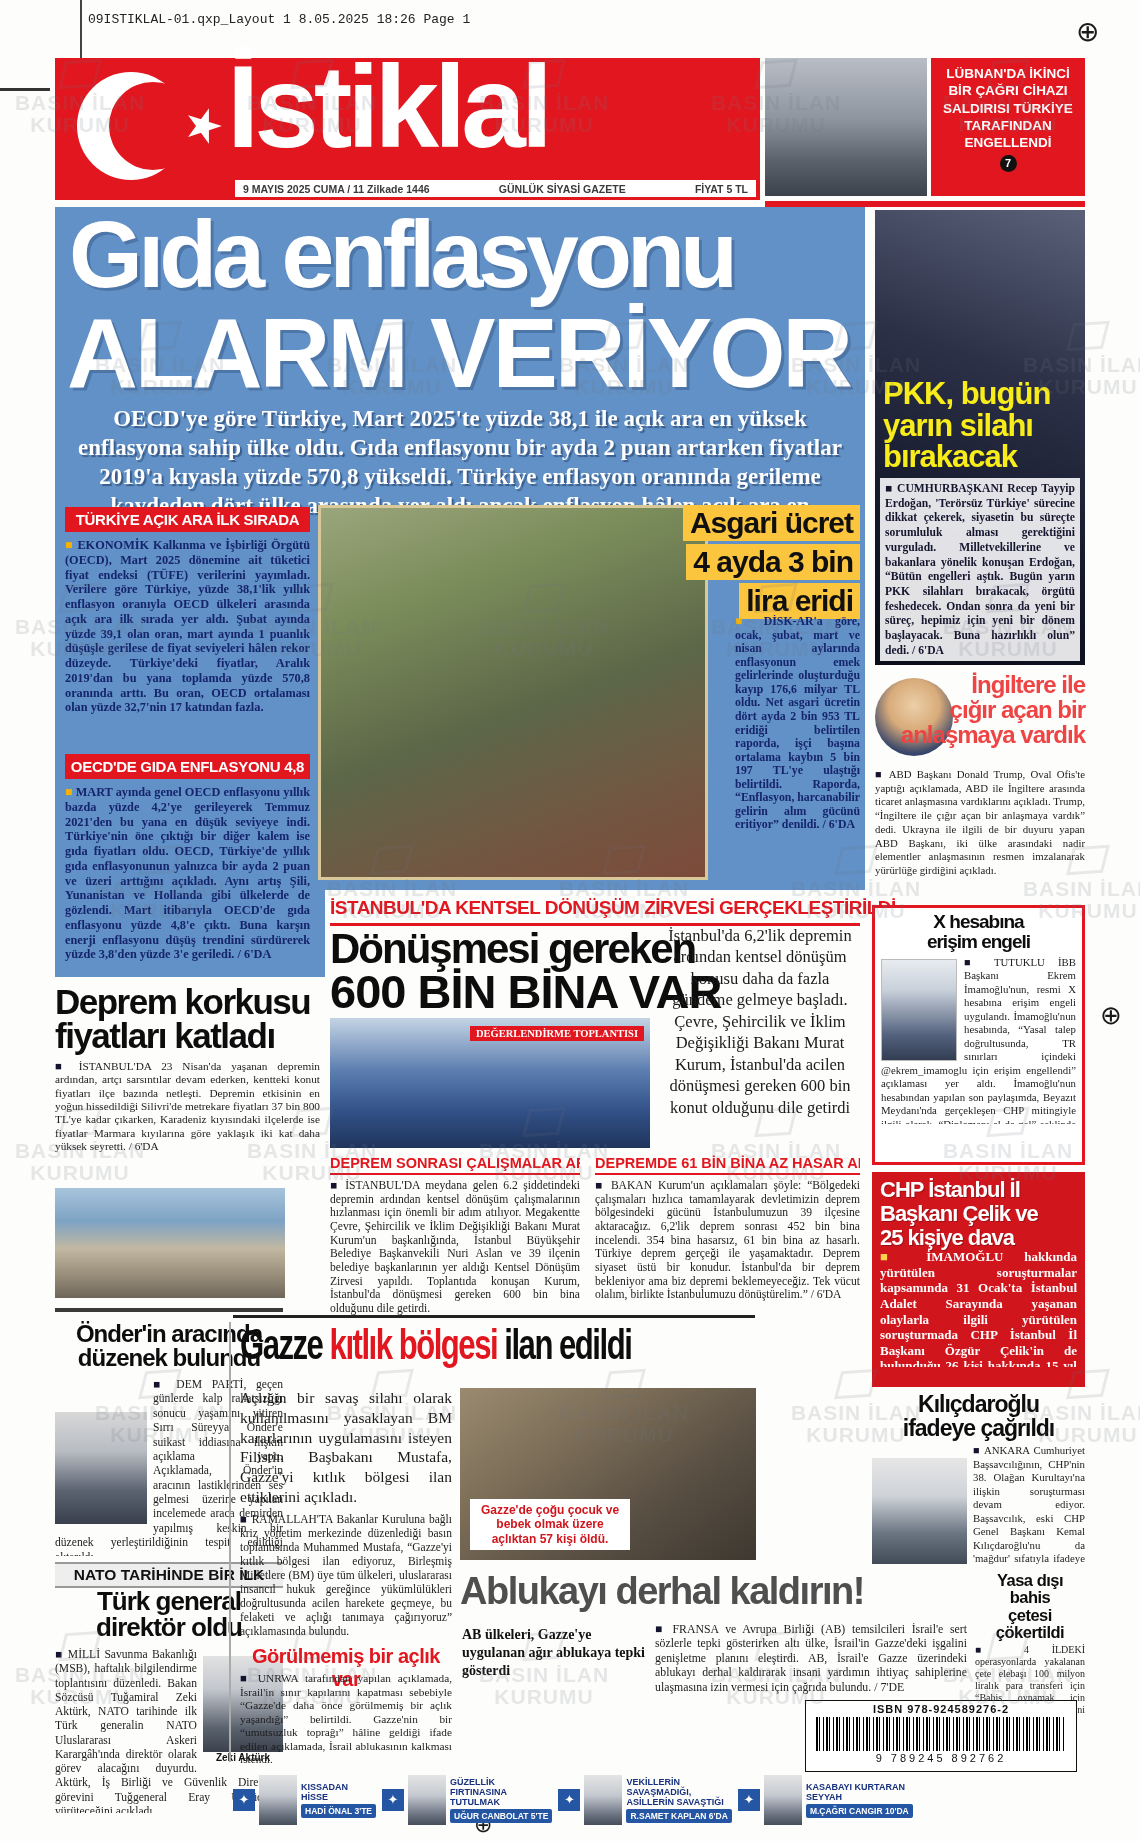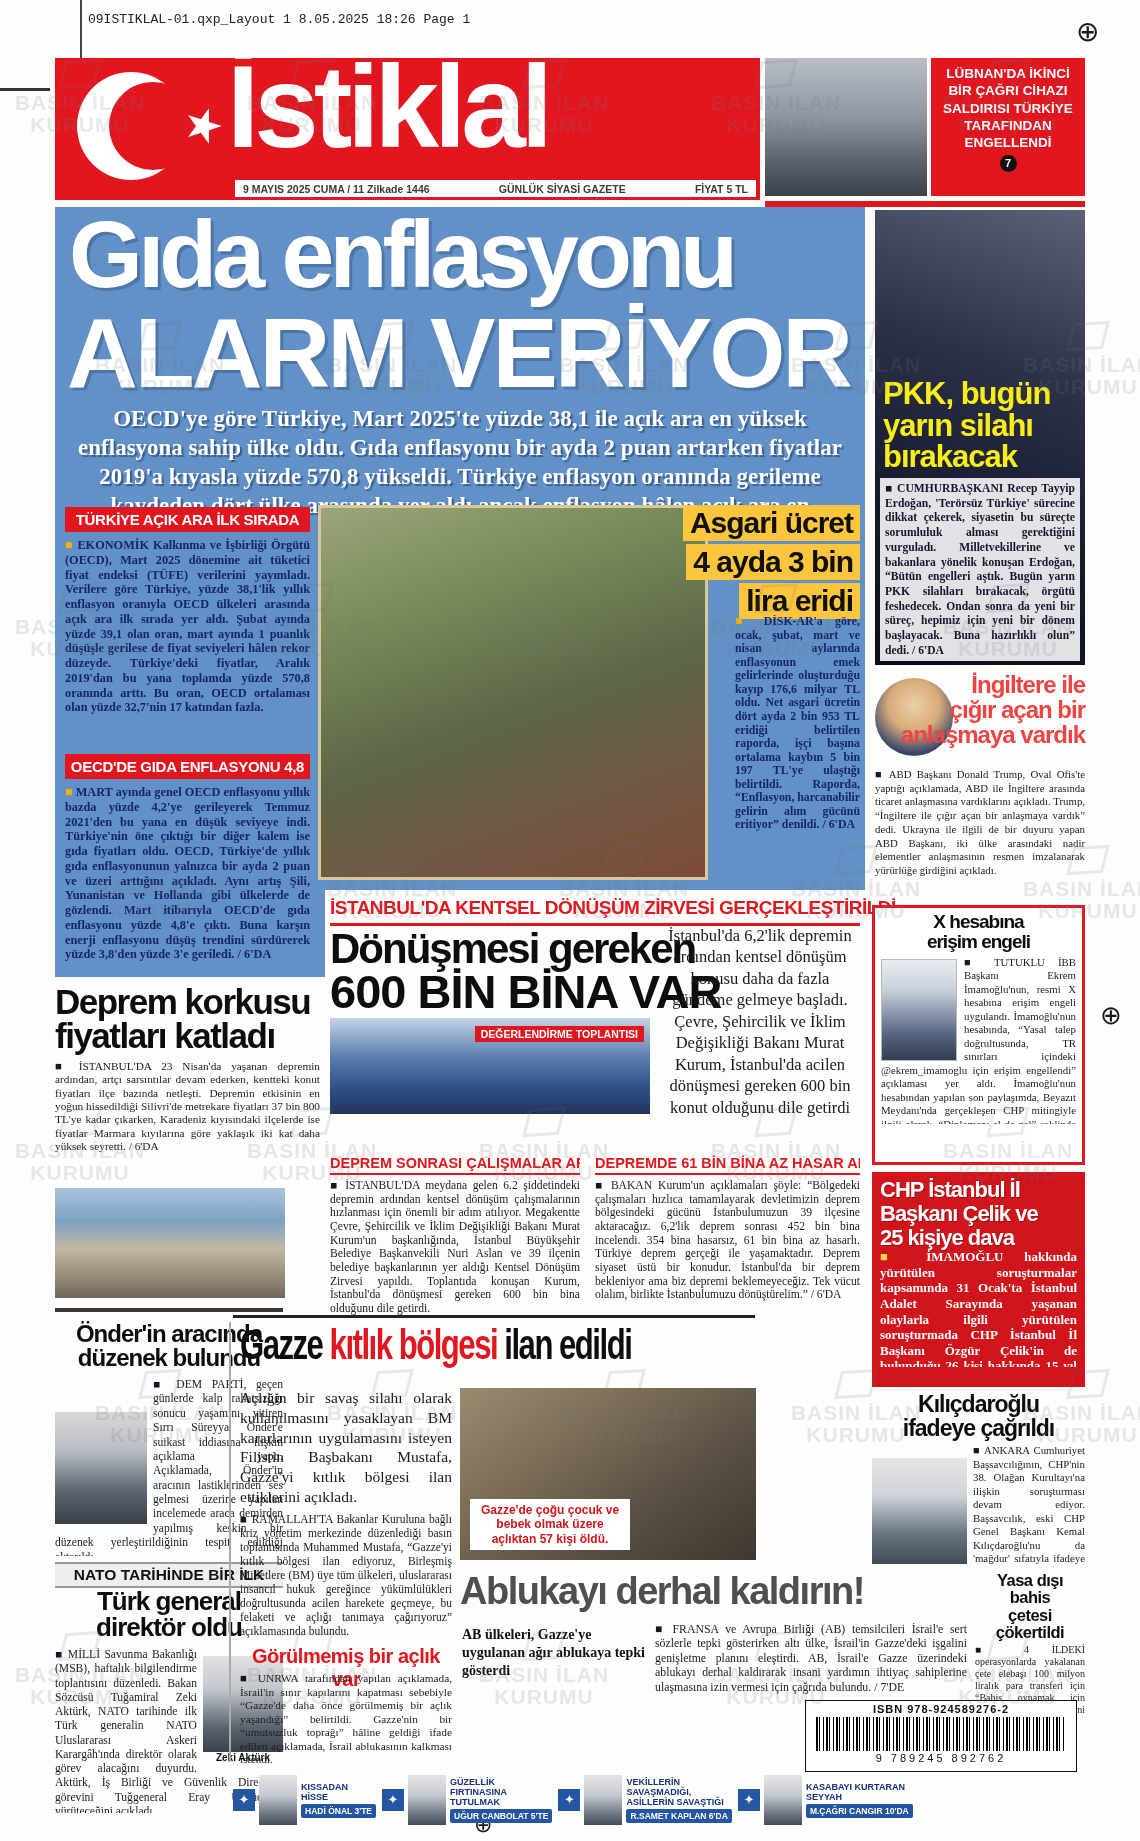--- a/index.html
+++ b/index.html
@@ -60,22 +60,22 @@
        letter-spacing:-1px;padding:1px 7px;margin-bottom:3px;}
   .asg-body{left:680px;top:408px;width:125px;height:250px;font-size:11.8px;line-height:1.15;}
   
   .kwhite{left:325px;top:890px;width:540px;height:87px;background:#fdfdfb;}
   .kicker{left:330px;top:897px;width:530px;color:#e2161f;font-weight:bold;font-size:19px;letter-spacing:-.5px;
        border-bottom:3px solid #e2161f;padding-bottom:4px;white-space:nowrap;}
   .kh1{left:330px;top:928px;font-size:42px;font-weight:bold;color:#0d0d0d;letter-spacing:-2px;line-height:1;}
   .kh2{left:330px;top:968px;font-size:47px;font-weight:bold;color:#0d0d0d;letter-spacing:-1px;line-height:1;}
   .klead{left:660px;top:925px;width:200px;height:222px;font-family:"Liberation Serif",serif;font-size:16.5px;
        color:#1a1a1a;line-height:1.3;text-align:center;}
-  .kphoto{left:330px;top:1018px;width:320px;height:96px;
-       background:linear-gradient(180deg,#c4d4e4 0%,#5d7fb0 40%,#33538a 70%,#20345c 100%);}
+  .kphoto{left:330px;top:1018px;width:320px;height:130px;
+       background:linear-gradient(180deg,#c4d4e4 0%,#5d7fb0 40%,#33538a 70%,#20345c 100%);font-family:Liberation Serif, serif;}
   .kbanner{position:absolute;right:6px;top:8px;background:#e2161f;color:#fff;font-weight:bold;font-size:10.5px;
        padding:2px 6px;}
   .subhead{color:#e2161f;font-weight:bold;font-size:14.5px;border-bottom:2px solid #e2161f;
        padding-bottom:2px;white-space:nowrap;overflow:hidden;}
   .subbody{font-family:"Liberation Serif",serif;font-size:11.6px;color:#1c1c1c;line-height:1.18;text-align:justify;}
   
   .pkk{left:875px;top:210px;width:210px;height:455px;
        background:linear-gradient(200deg,#5a6178 0%,#2c3148 35%,#14182a 70%,#0a0c18 100%);}
   .pkk-h{position:absolute;left:8px;top:168px;color:#f8ec1a;font-size:31px;font-weight:bold;
        letter-spacing:-1px;line-height:1.02;}

